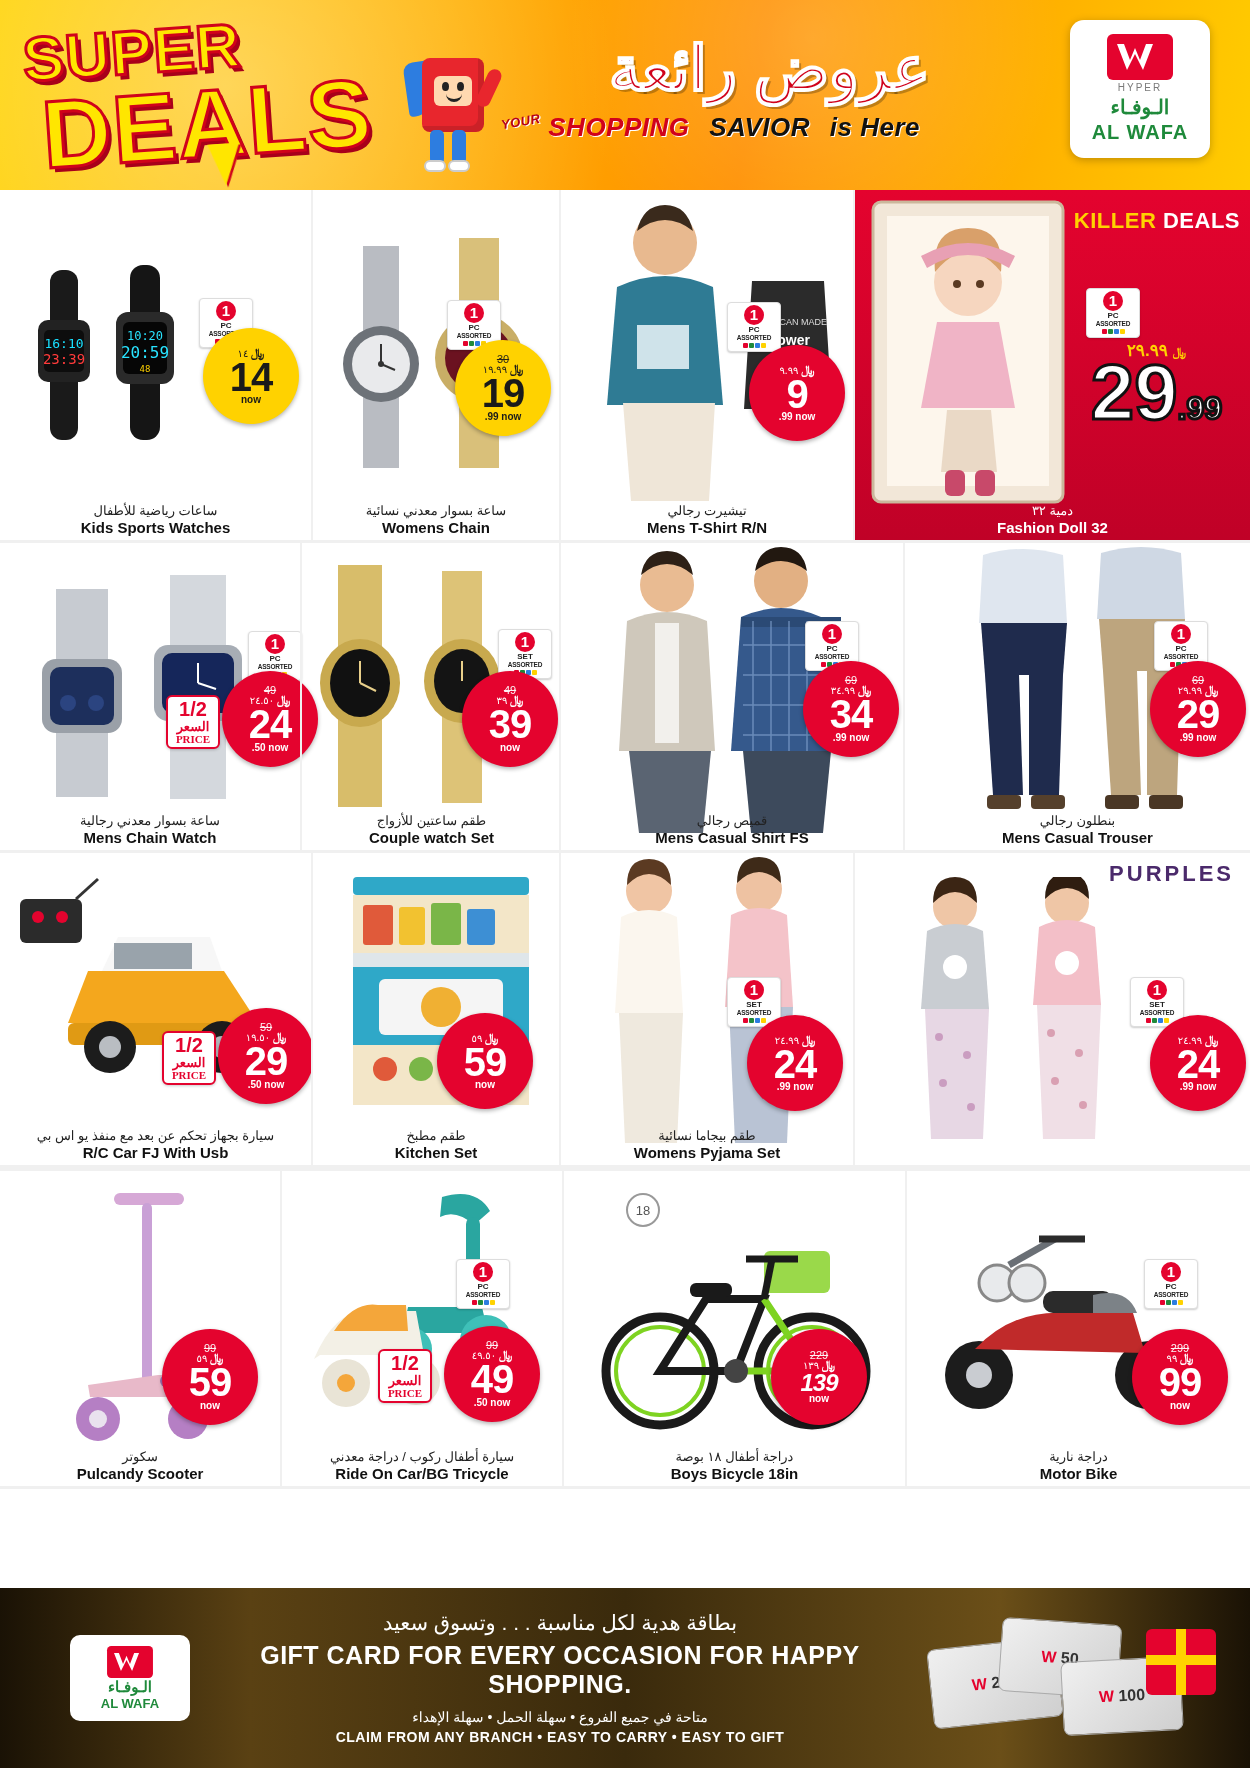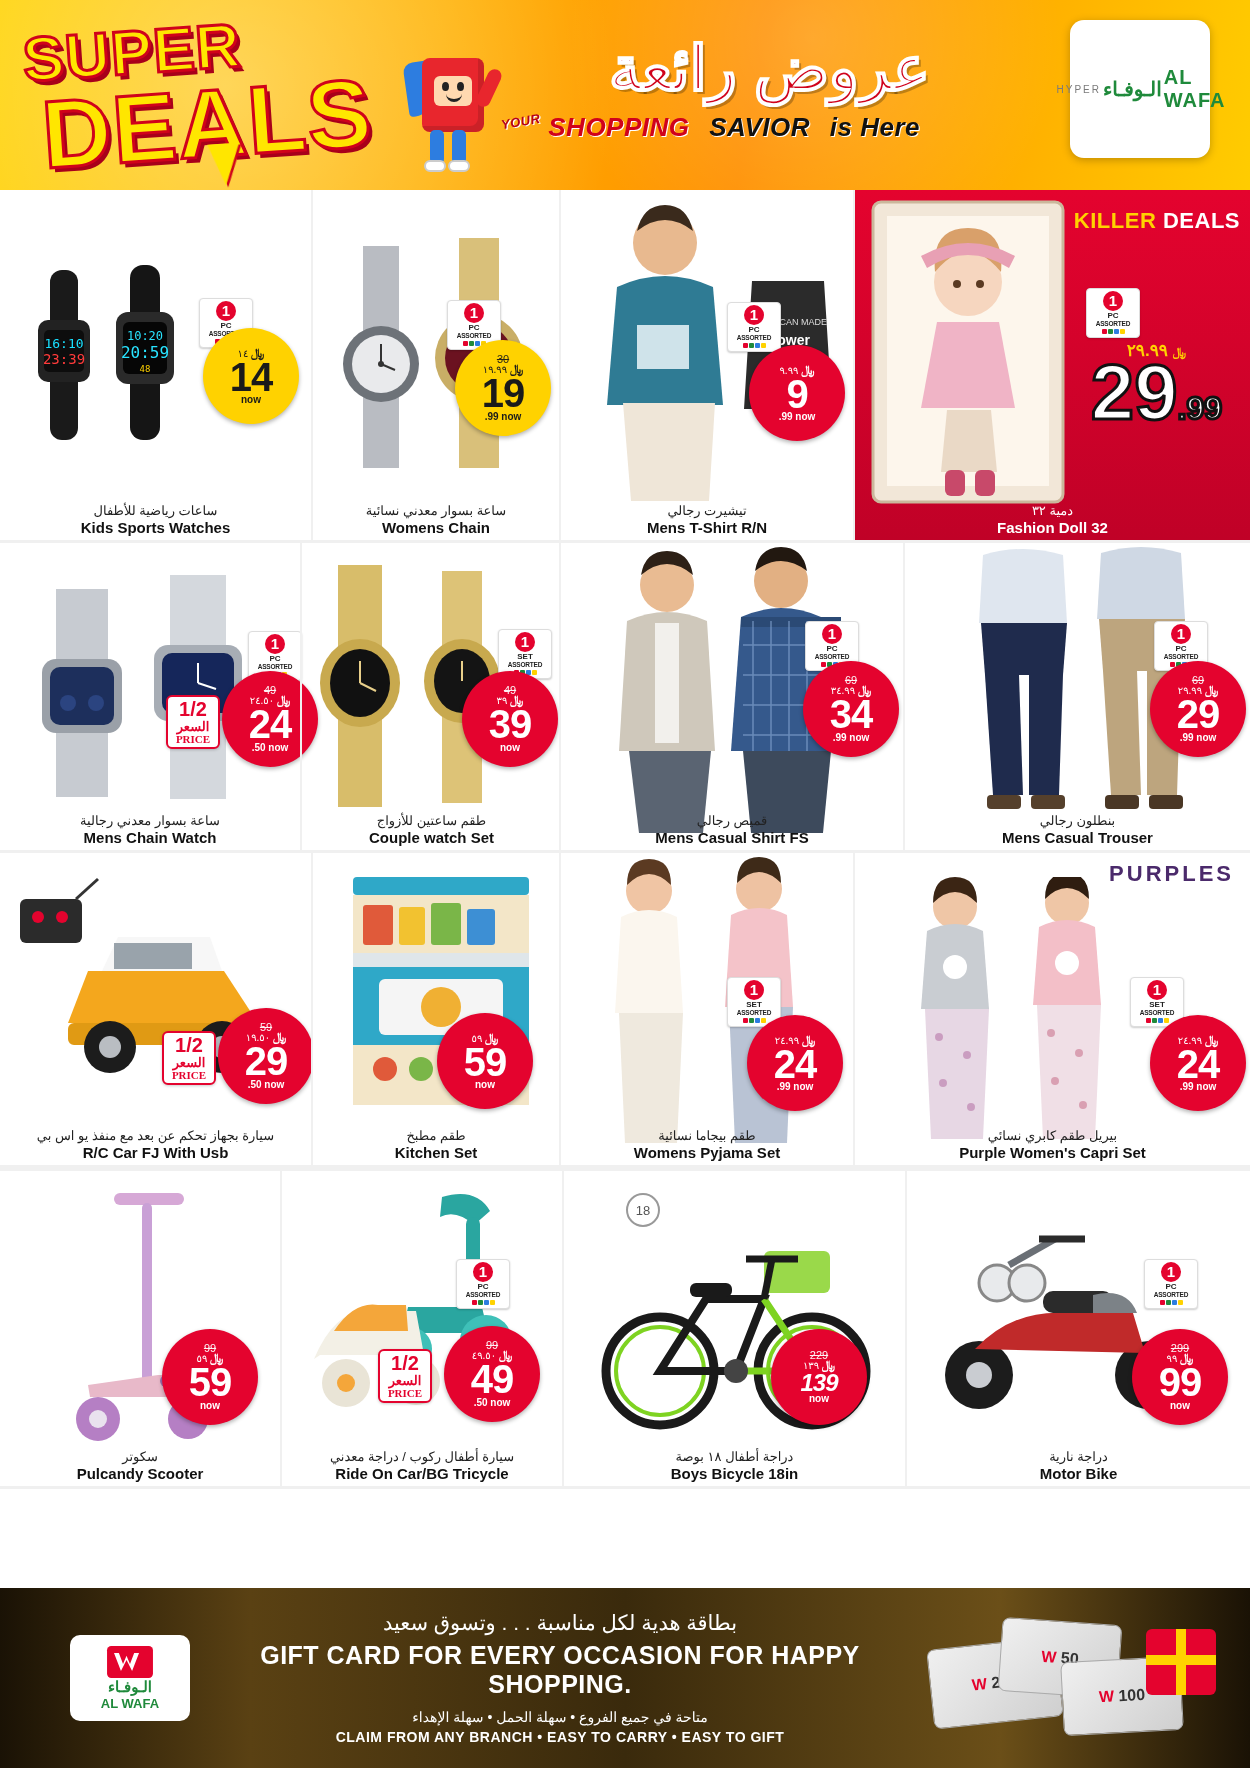--- a/index.html
+++ b/index.html
@@ -82,21 +82,21 @@
     font-style: italic; letter-spacing: .5px;
     text-shadow: 1px 1px 0 #fff;
   }
   .savior .your{ font-size:13px; display:inline-block; transform: translateY(-10px) rotate(-10deg); color:#b5001a;}
   .savior .shopping{ color:#d0021b; }
   .savior .sav{ color:#111;margin-left:12px; }
   .brand-box {
     position:absolute; right: 40px; top: 20px;
     width: 140px; height: 138px; background:#fff; border-radius: 14px;
     box-shadow: 0 2px 8px rgba(0,0,0,.25);
-    display:flex;flex-direction:row;align-items:center;justify-content:center;gap:2px;
+    display:flex;flex-direction:column;align-items:center;justify-content:center;gap:2px;
   }
   .brand-box .wmark{ width:66px;height:46px;}
   .brand-box .hyper{ font-size:10px;color:#7a7a7a;letter-spacing:2px;}
   .brand-box .ar{ font-size:20px;color:#1f8a3b;font-weight:bold; direction:rtl;}
   .brand-box .en{ font-size:20px;color:#1f8a3b;font-weight:bold;letter-spacing:1px;}
 
   
   .grid { position:relative; }
   .row { display:flex; border-bottom: 3px solid #f0f0f0; }
   .cell {
@@ -684,24 +684,20 @@
             <i style="background:#1f8a3b"></i>
             <i style="background:#2d7de0"></i>
             <i style="background:#ffd200"></i>
           </div>
       </div>
       <div class="price-badge" style="right:4px;top:162px;">
         <div class="pb-oldar"><span class="riyal">﷼</span> <span>٢٤.٩٩</span></div>
         <div class="pb-main">24</div>
         <div class="pb-now"><span>.99</span> <span>now</span></div>
       </div>
-      <div class="caption">
-        <div class="cap-ar">بيريل طقم كابري نسائي</div>
-        <div class="cap-en">Purple Women's Capri Set</div>
-      </div>
     </div>
   </div>
 
   <div class="row">
 
     <div class="cell" style="width:282px;height:315px;">
       <svg class="prod-img" style="left:28px;top:16px;" width="230" height="265" viewBox="0 0 230 265">
         <rect x="86" y="6" width="70" height="12" rx="6" fill="#d6a8d6"></rect>
         <rect x="114" y="16" width="10" height="180" rx="5" fill="#c9a0d6"></rect>
         <path d="M60 198 l70 -10 l40 0 l4 22 l-112 0z" fill="#e8b9c9"></path>

